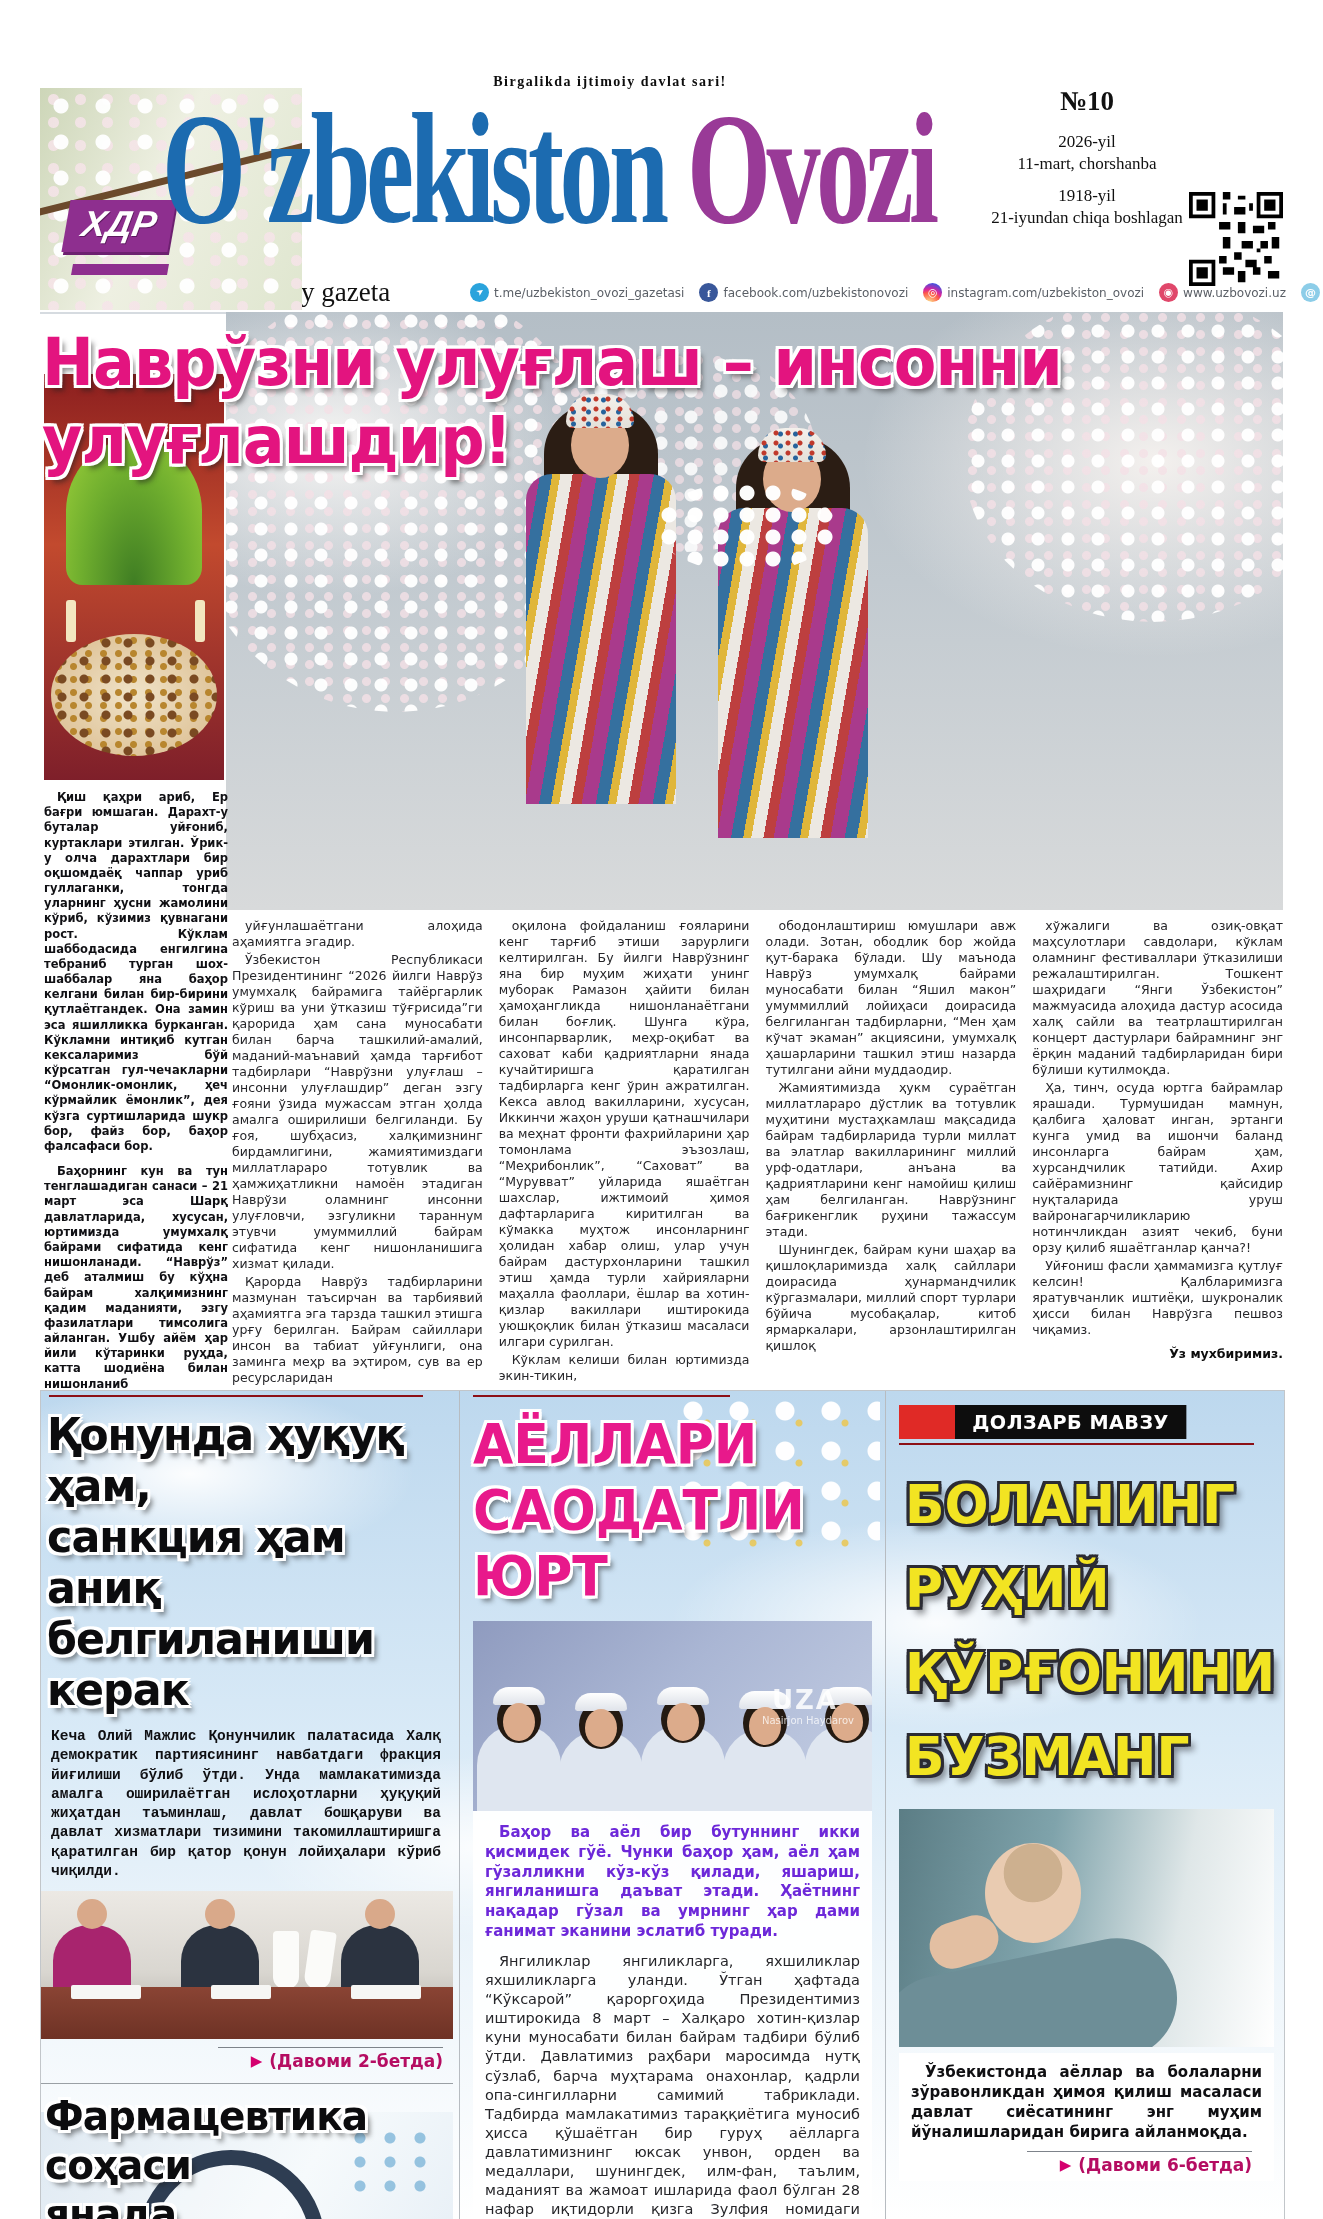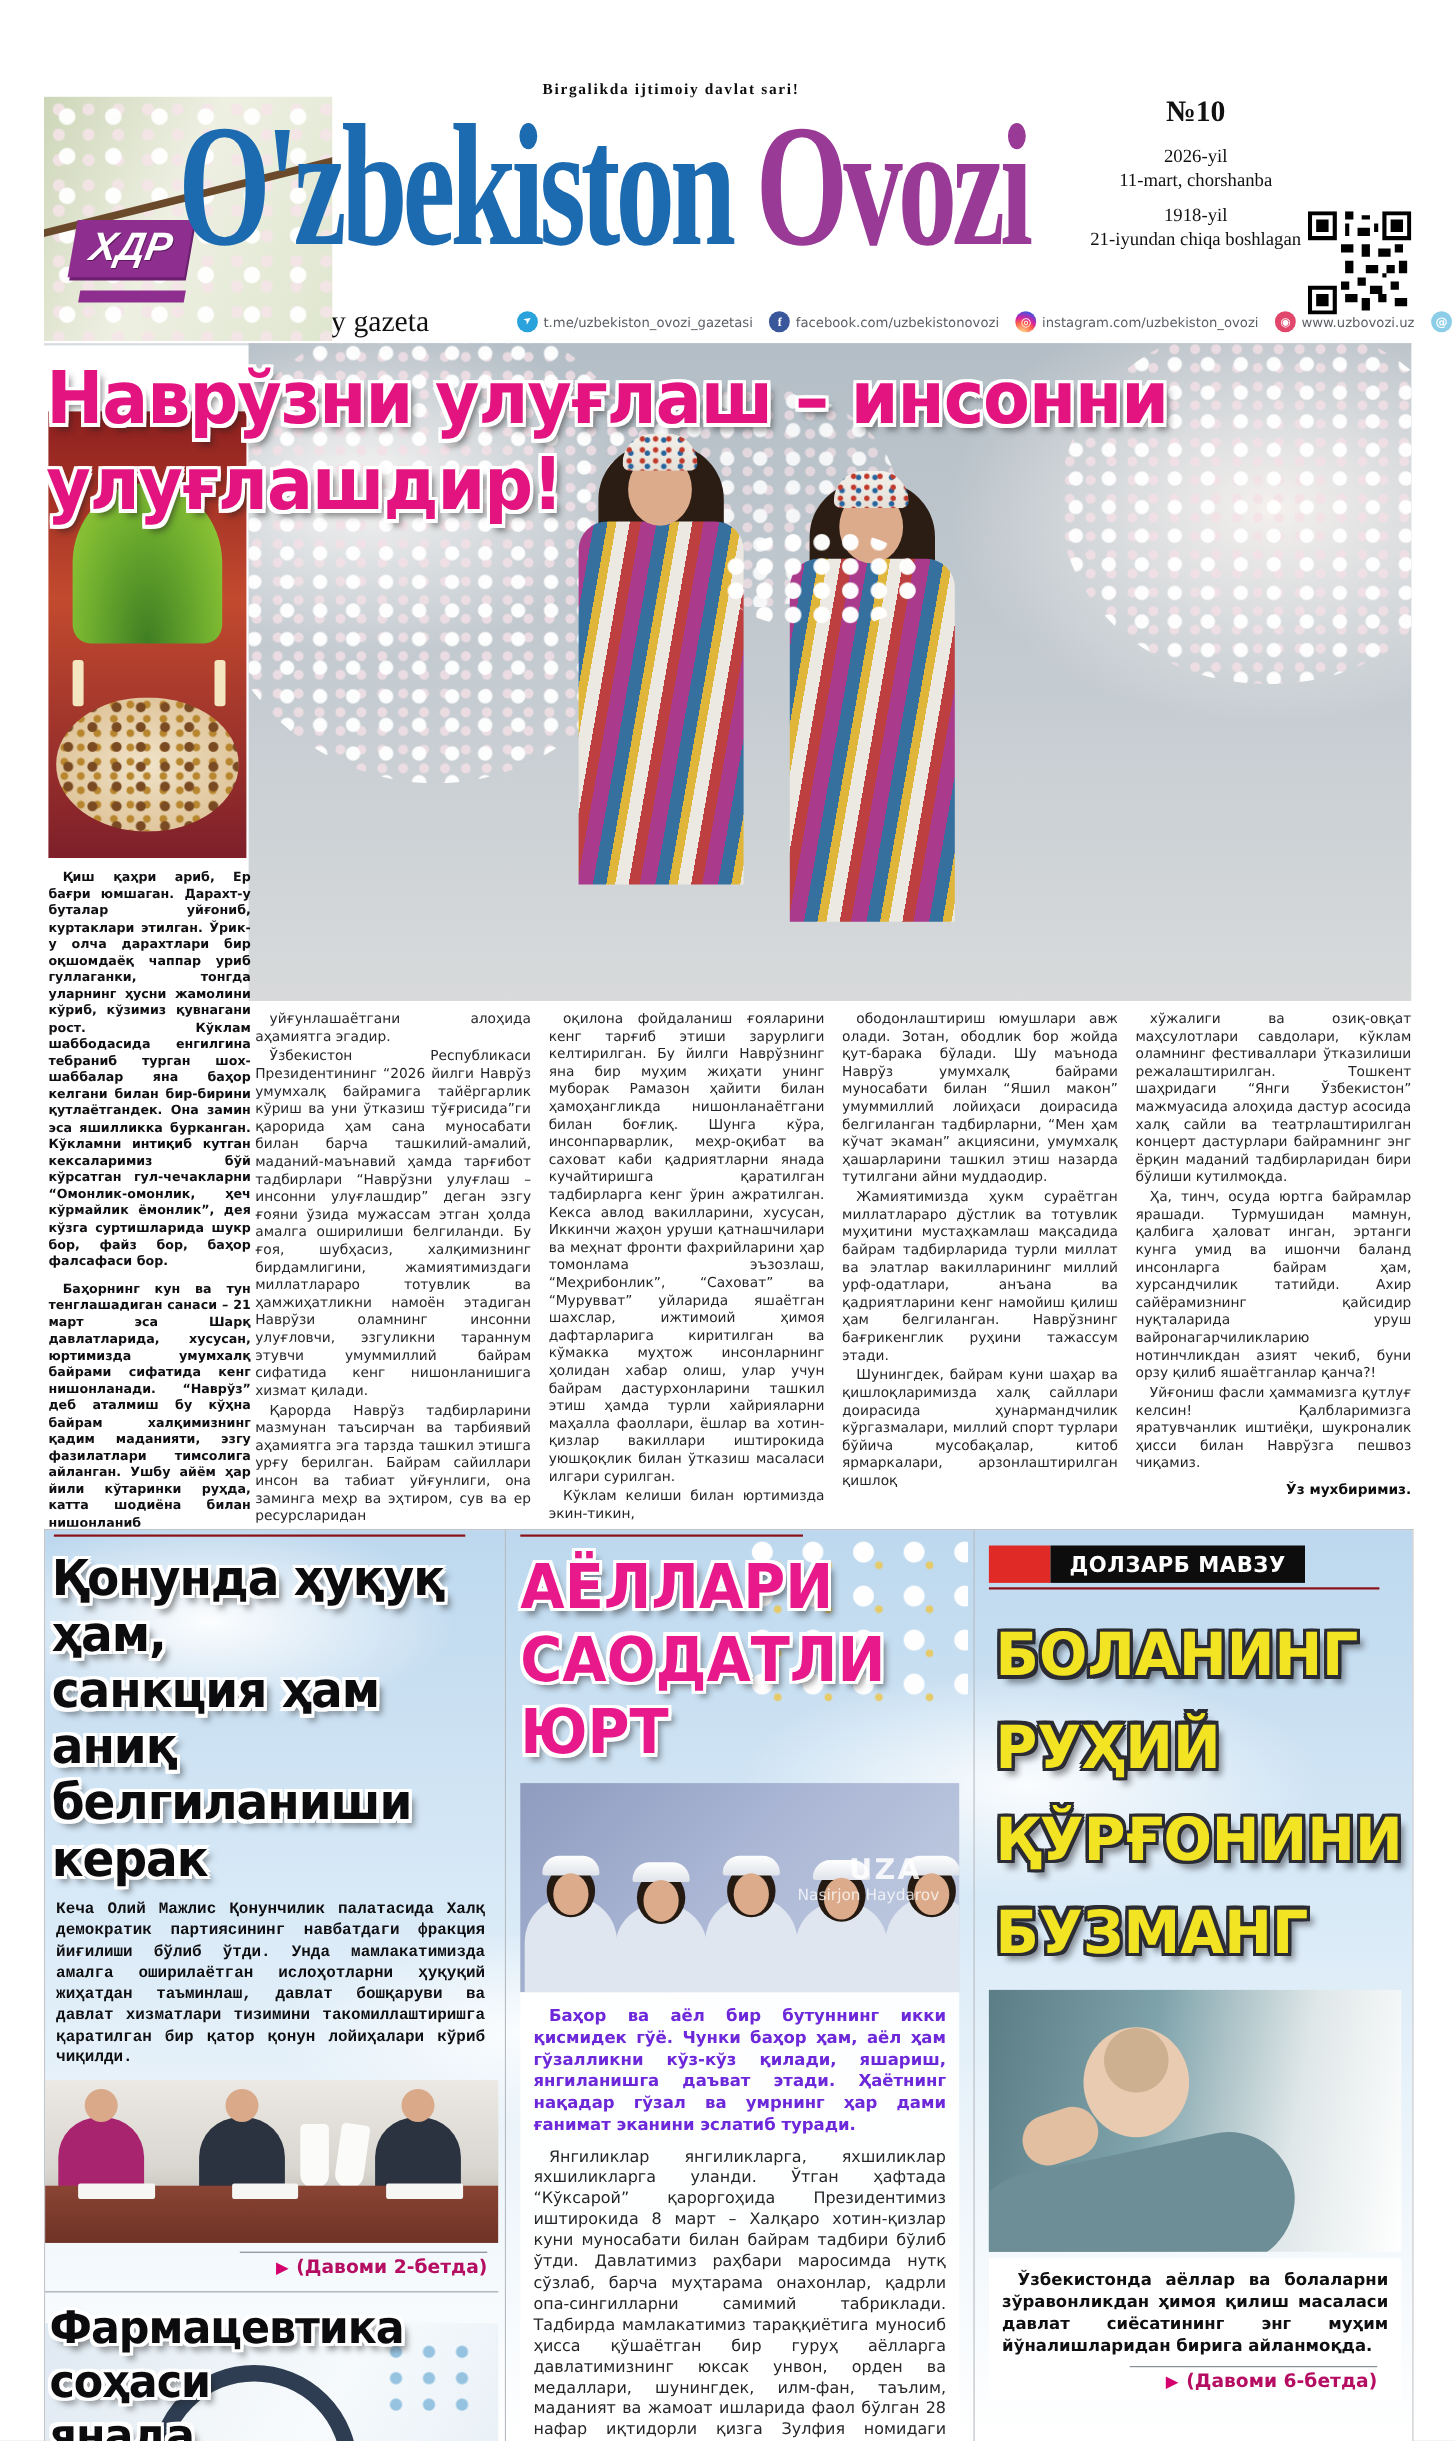--- a/index.html
+++ b/index.html
@@ -153,21 +153,21 @@
     color:#e8198b;white-space:pre-line;transform:scaleX(.93);transform-origin:left top;z-index:2;}
   .photo-women{position:relative;margin:12px 8px 0;height:190px;overflow:hidden;
     background:linear-gradient(135deg,#8f9bbf 0%,#aab6d4 45%,#c5cfe4 100%);}
   .woman{position:absolute;bottom:-10px;width:84px;height:96px;border-radius:40px 40px 0 0;background:#dfe6f0;}
   .woman .whair{position:absolute;left:20px;top:-30px;width:44px;height:48px;border-radius:50%;background:#241a12;}
   .woman .wface{position:absolute;left:26px;top:-22px;width:32px;height:38px;border-radius:50%;background:#dcab8b;}
   .woman .crown{position:absolute;left:16px;top:-38px;width:52px;height:18px;border-radius:26px 26px 4px 4px;
     background:linear-gradient(#ffffff,#dfe3ea);}
   .w1{left:4px;} .w2{left:86px;bottom:-16px;} .w3{left:168px;} .w4{left:250px;bottom:-14px;} .w5{left:332px;}
   .uza{position:absolute;right:34px;top:64px;color:rgba(255,255,255,.85);font-weight:bold;font-size:26px;letter-spacing:2px;}
-  .uza-credit{position:absolute;right:18px;top:94px;color:rgba(255,255,255,.75);font-size:14px;}
+  .uza-credit{position:absolute;right:18px;top:94px;color:rgba(255,255,255,.75);font-size:10px;}
   .mid-panel{background:rgba(255,255,255,.93);margin:0 8px;padding:12px 12px 8px;}
   .mid-panel .lead-m{font-weight:bold;font-size:15px;line-height:1.32;color:#6d28d9;text-align:justify;margin:0 0 2px;text-indent:14px;}
   .mid-panel .body-m{font-size:14.5px;line-height:1.32;color:#26262a;text-align:justify;margin:10px 0 0;text-indent:14px;}
 
   .hl-bola{margin:18px 0 0 14px;font-weight:bold;font-size:54px;line-height:84px;letter-spacing:0;
     color:#f2e422;white-space:pre-line;transform:scaleX(.96);transform-origin:left top;
     text-shadow:-3px -3px 0 #2b2b33,3px -3px 0 #2b2b33,-3px 3px 0 #2b2b33,3px 3px 0 #2b2b33,-3px 0 0 #2b2b33,3px 0 0 #2b2b33,0 -3px 0 #2b2b33,0 3px 0 #2b2b33,6px 7px 6px rgba(20,20,25,.45);}
   .photo-child{position:relative;margin:10px 10px 0 8px;height:238px;overflow:hidden;
     background:linear-gradient(100deg,#5b7d85 0%,#7fa3ab 38%,#dfe7e8 72%,#ffffff 100%);}
   .child-head{position:absolute;left:86px;top:34px;width:96px;height:100px;border-radius:50%;

